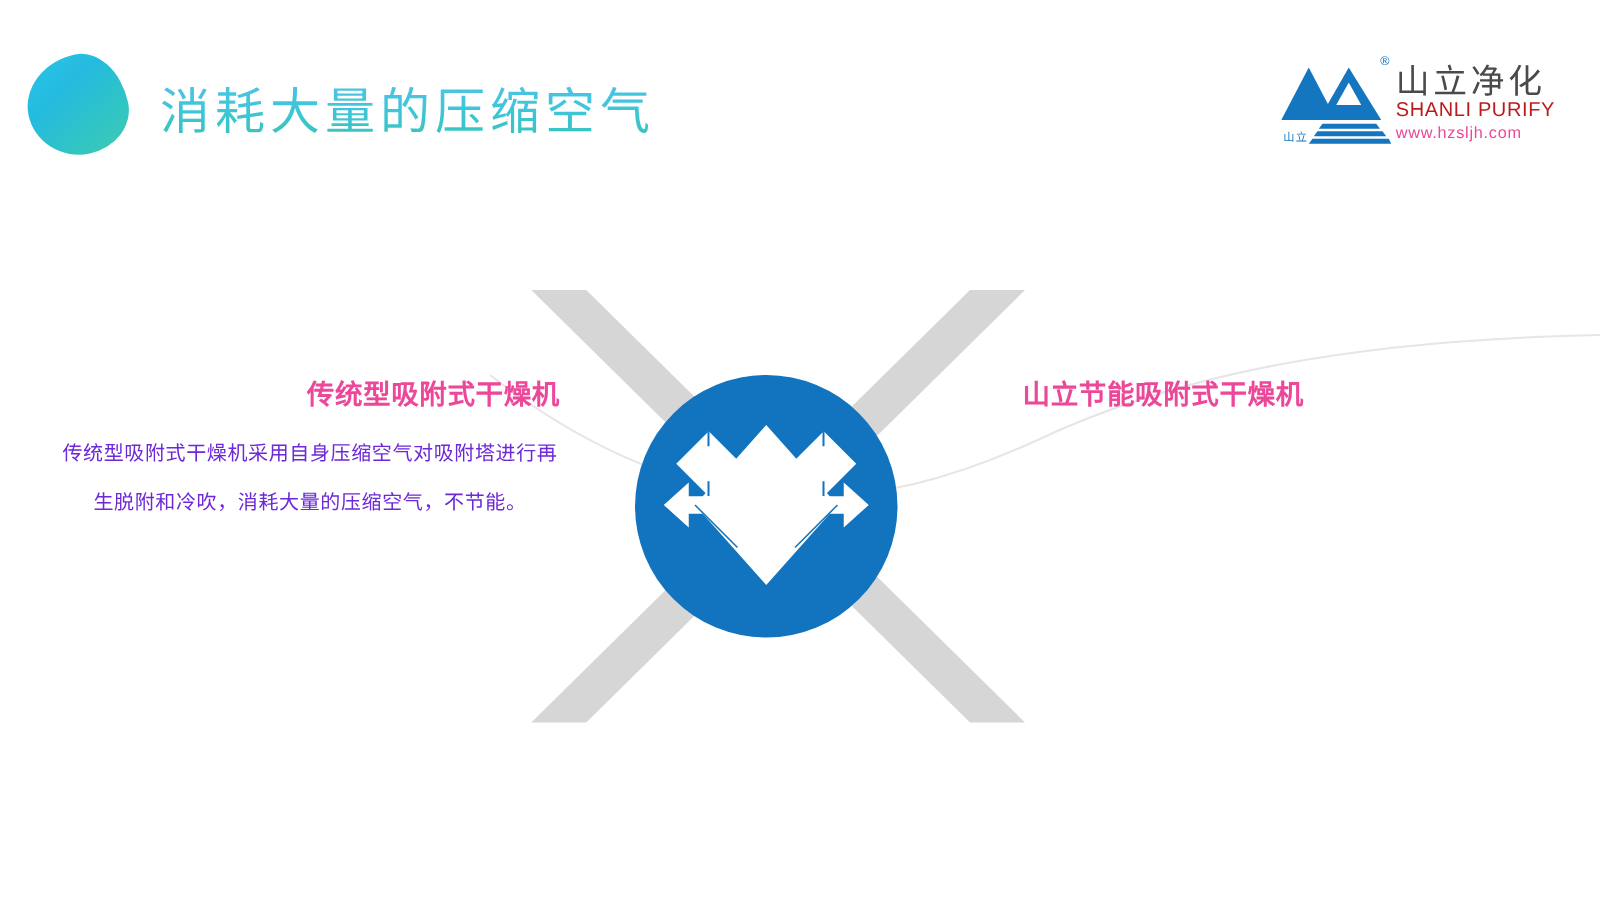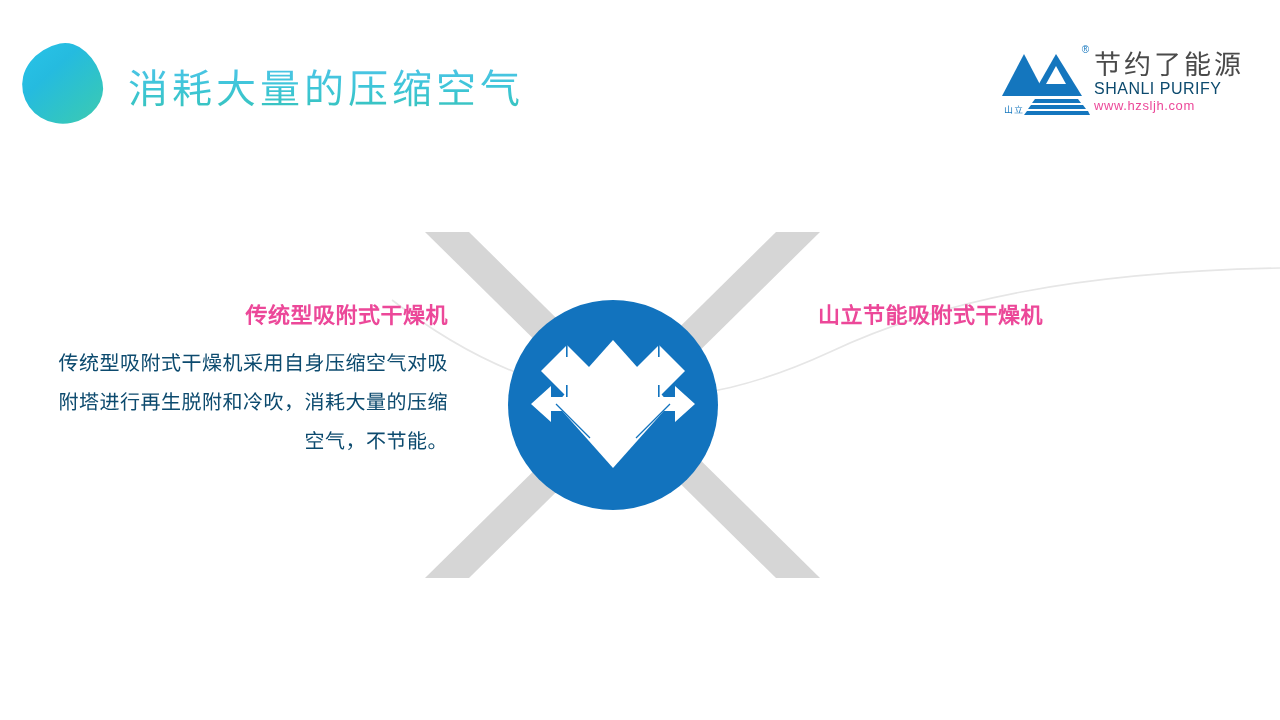--- a/index.html
+++ b/index.html
@@ -89,21 +89,21 @@
   .logo-cn {
     font-size: 27px;
     line-height: 30px;
     color: #4a4a4a;
     letter-spacing: 3px;
     font-family: "Liberation Serif", "DejaVu Serif", serif;
   }
   .logo-en {
     font-size: 16px;
     line-height: 18px;
-    color: #0c4a6e;
+    color: #b91c1c;
     letter-spacing: 0.5px;
     font-weight: 400;
     text-align: center;
   }
   .logo-url {
     font-size: 13px;
     line-height: 16px;
     color: #ec4899;
     letter-spacing: 0.6px;
   }
@@ -129,26 +129,27 @@
   .col-heading {
     font-size: 22px;
     line-height: 32px;
     font-weight: bold;
     color: #ec4899;
     font-family: "Liberation Serif", "DejaVu Serif", serif;
     letter-spacing: 0.5px;
     margin: 0 0 12px 0;
   }
   .col-body {
-    font-size: 20px;
+    font-size: 16px;
     line-height: 39px;
-    color: #0c4a6e;
+    color: #6d28d9;
     font-family: "Liberation Serif", "DejaVu Serif", serif;
     letter-spacing: 0.5px;
     margin: 0;
+    text-align: center;
   }
 </style>
 </head>
 <body>
 
 <div id="slide">
 
   <div class="header-blob"></div>
   <div class="header-title">消耗大量的压缩空气</div>
 
@@ -159,21 +160,21 @@
         <polygon points="54,12 80,54 30,54" fill="#1476BE"></polygon>
         <polygon points="54,24 64,42 44,42" fill="#ffffff"></polygon>
         <polygon points="33,57 76,57 79,61 30,61" fill="#1476BE"></polygon>
         <polygon points="29,63 81,63 84,67 26,67" fill="#1476BE"></polygon>
         <polygon points="25,69 86,69 88,73 22,73" fill="#1476BE"></polygon>
       </svg>
       <span class="logo-reg">®</span>
       <span class="logo-sub-cn">山立</span>
     </div>
     <div class="logo-text">
-      <span class="logo-cn">节约了能源</span>
+      <span class="logo-cn">山立净化</span>
       <span class="logo-en">SHANLI PURIFY</span>
       <span class="logo-url">www.hzsljh.com</span>
     </div>
   </div>
 
   <svg class="center-graphic" viewBox="0 0 1280 720">
 
     <g>
       <polygon points="425,232 469,232 820,578 776,578" fill="#d6d6d6"></polygon>
       <polygon points="776,232 820,232 469,578 425,578" fill="#d6d6d6"></polygon>

